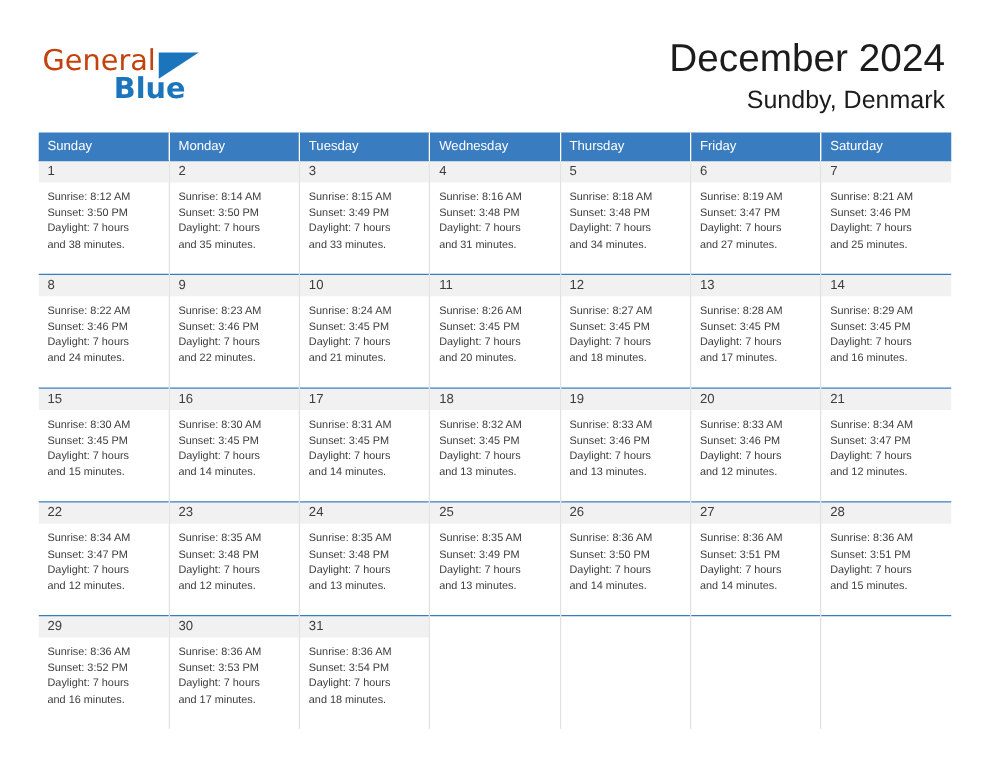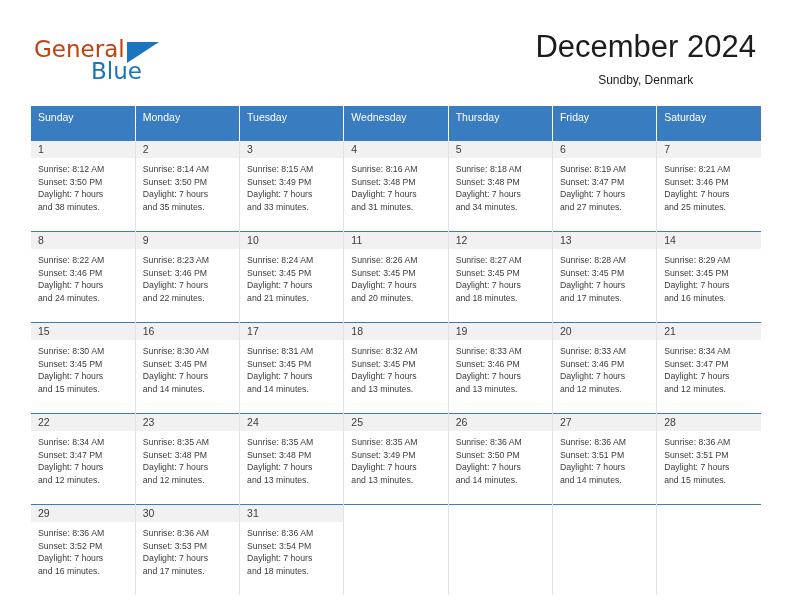--- a/index.html
+++ b/index.html
@@ -46,21 +46,21 @@
     font-family: "DejaVu Sans", sans-serif;
     font-weight: 400;
   }
   .logo-blue {
     position: absolute;
     left: 57px;
     top: 22px;
     font-size: 23px;
     color: #1b75bc;
     font-family: "DejaVu Sans", sans-serif;
-    font-weight: 400;
+    font-weight: 700;
   }
   .logo-triangle {
     position: absolute;
     left: 93px;
     top: 6px;
     width: 0;
     height: 0;
     border-left: 32px solid #1b75bc;
     border-bottom: 21px solid transparent;
   }
@@ -73,45 +73,44 @@
   }
   .cal-title {
     font-size: 31px;
     font-weight: 400;
     color: #1c1c1c;
     line-height: 38px;
     white-space: nowrap;
     font-family: "Liberation Sans", sans-serif;
   }
   .cal-subtitle {
-    font-size: 12px;
+    font-size: 20px;
     font-weight: 400;
     color: #1c1c1c;
     line-height: 22px;
     margin-top: 3px;
     white-space: nowrap;
-    text-align: center;
   }
 
   
   .calendar {
     position: absolute;
     left: 31px;
     top: 106px;
     width: 730px;
     border-collapse: collapse;
     table-layout: fixed;
   }
   .calendar th {
     background: #3a7cc0;
     color: #ffffff;
     font-size: 10.5px;
     font-weight: 400;
     text-align: left;
-    padding: 5px 0 17px 7px;
+    padding: 5px 0 5px 7px;
     height: 18px;
     box-sizing: border-box;
     border-right: 1px solid #ffffff;
   }
   .calendar th:last-child { border-right: none; }
 
   .calendar td {
     vertical-align: top;
     padding: 0;
     width: 104.28px;

